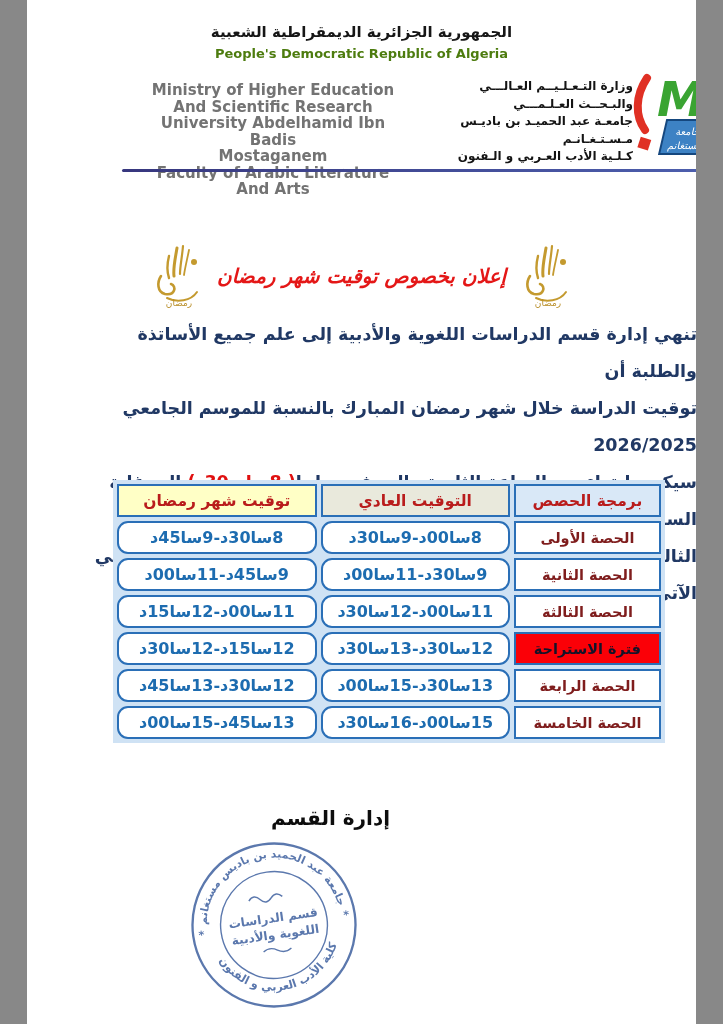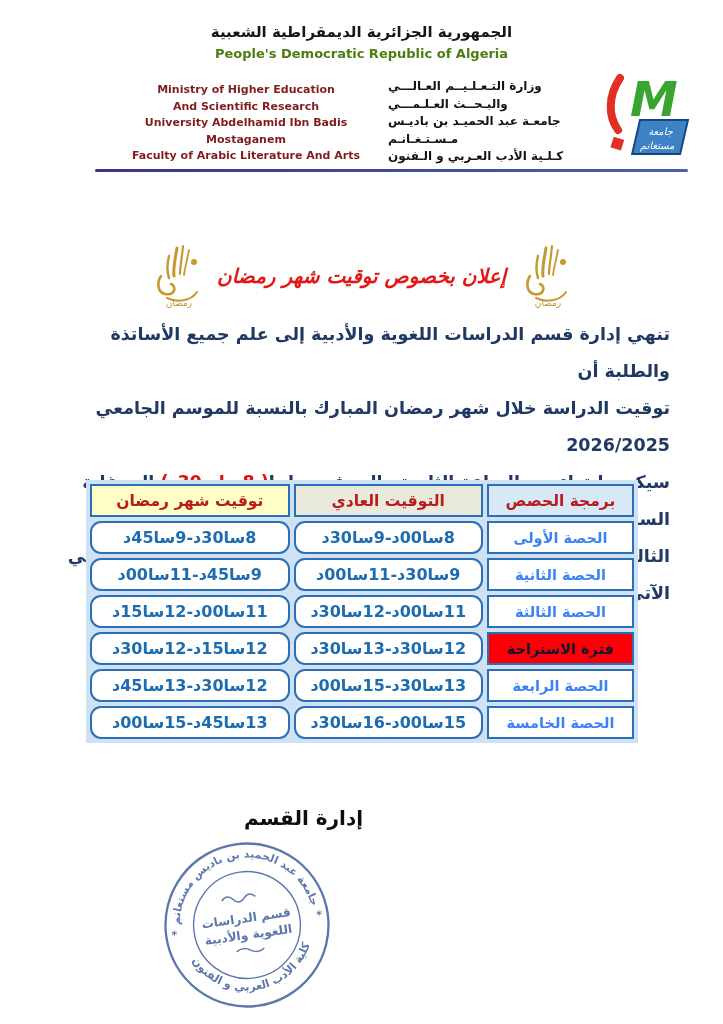--- a/index.html
+++ b/index.html
@@ -1,49 +1,49 @@
 <!DOCTYPE html>
 <html><head>
 <meta charset="utf-8">
 <style>
   * { margin:0; padding:0; box-sizing:border-box; }
   body { background:#888; font-family:"DejaVu Sans", sans-serif; }
   .page {
-    width:723px; height:1024px; position:relative; background:#ffffff;
+    width:669px; height:1024px; position:relative; background:#ffffff;
     margin:0 auto; overflow:hidden; color:#1a1a1a;
   }
   .country-ar { position:absolute; top:23px; left:0; width:100%; text-align:center;
     direction:rtl; font-weight:bold; font-size:15px; color:#161616; }
   .country-en { position:absolute; top:46px; left:0; width:100%; text-align:center;
     font-weight:bold; font-size:13px; color:#4d7c0f; }
   .flaa-logo { position:absolute; left:38px; top:76px; }
   .ministry-en { position:absolute; left:124px; top:82px; width:244px; text-align:center;
-    font-weight:bold; font-size:11px; line-height:16.5px; color:#7f1d1d; }
+    font-weight:bold; font-size:15px; line-height:16.5px; color:#737373; }
   .ministry-ar { position:absolute; left:388px; top:78px; width:218px; direction:rtl;
-    text-align:left; font-weight:bold; font-size:12px; line-height:17.5px; color:#141414; }
+    text-align:right; font-weight:bold; font-size:12px; line-height:17.5px; color:#141414; }
   .uni-logo { position:absolute; left:600px; top:68px; }
   .divider { position:absolute; left:95px; top:169px; width:593px; height:3px;
     background:linear-gradient(90deg,#37377e,#4d5fae); border-radius:2px; }
   .dept-title { position:absolute; right:58px; top:196px; direction:rtl;
     font-weight:bold; font-size:18px; color:#101010; }
   .announce-row { position:absolute; top:234px; left:0; width:100%; height:84px;
     display:flex; align-items:center; justify-content:center; gap:8px; }
   .announce-title { direction:rtl; font-weight:bold; font-size:20px; color:#e41717;
     padding:0 2px;font-style:italic; }
   .ornament { width:60px; height:68px; flex:0 0 auto; }
   .body-text { position:absolute; left:54px; top:316px; width:616px; direction:rtl;
     text-align:right; font-weight:bold; font-size:17.5px; line-height:37px; color:#203864; }
   .red-inline { color:#e01010; }
   .sched-table { position:absolute; left:86px; top:480px; width:552px;
     border-collapse:separate; border-spacing:4px; background:#cfe2f4; direction:rtl; }
   .sched-table th, .sched-table td {
     border:2px solid #2a6fb7; background:#ffffff; height:33px;
     text-align:center; vertical-align:middle; padding:1px 3px; }
   .sched-table th { font-size:15.5px; font-weight:bold; color:#b91c1c; }
-  .session-cell { font-size:14.5px; font-weight:bold; color:#3b82f6; }
+  .session-cell { font-size:14.5px; font-weight:bold; color:#7f1d1d; }
   .time-cell { font-size:16px; font-weight:bold; color:#1d6cb0;border-radius:11px; }
   .h-sessions { background:#d9e8f7 !important; }
   .h-normal { background:#e9e9dc !important; }
   .h-ramadan { background:#ffffc6 !important; }
   .break-cell { background:#fb0007 !important; color:#131329 !important; }
   .signature { position:absolute; left:244px; top:806px; direction:rtl;
     font-weight:bold; font-size:20px; color:#0d0d0d; }
   .stamp { position:absolute; left:158px; top:836px; width:178px; height:178px;
     transform:rotate(-8deg); opacity:0.9; }
 </style>

